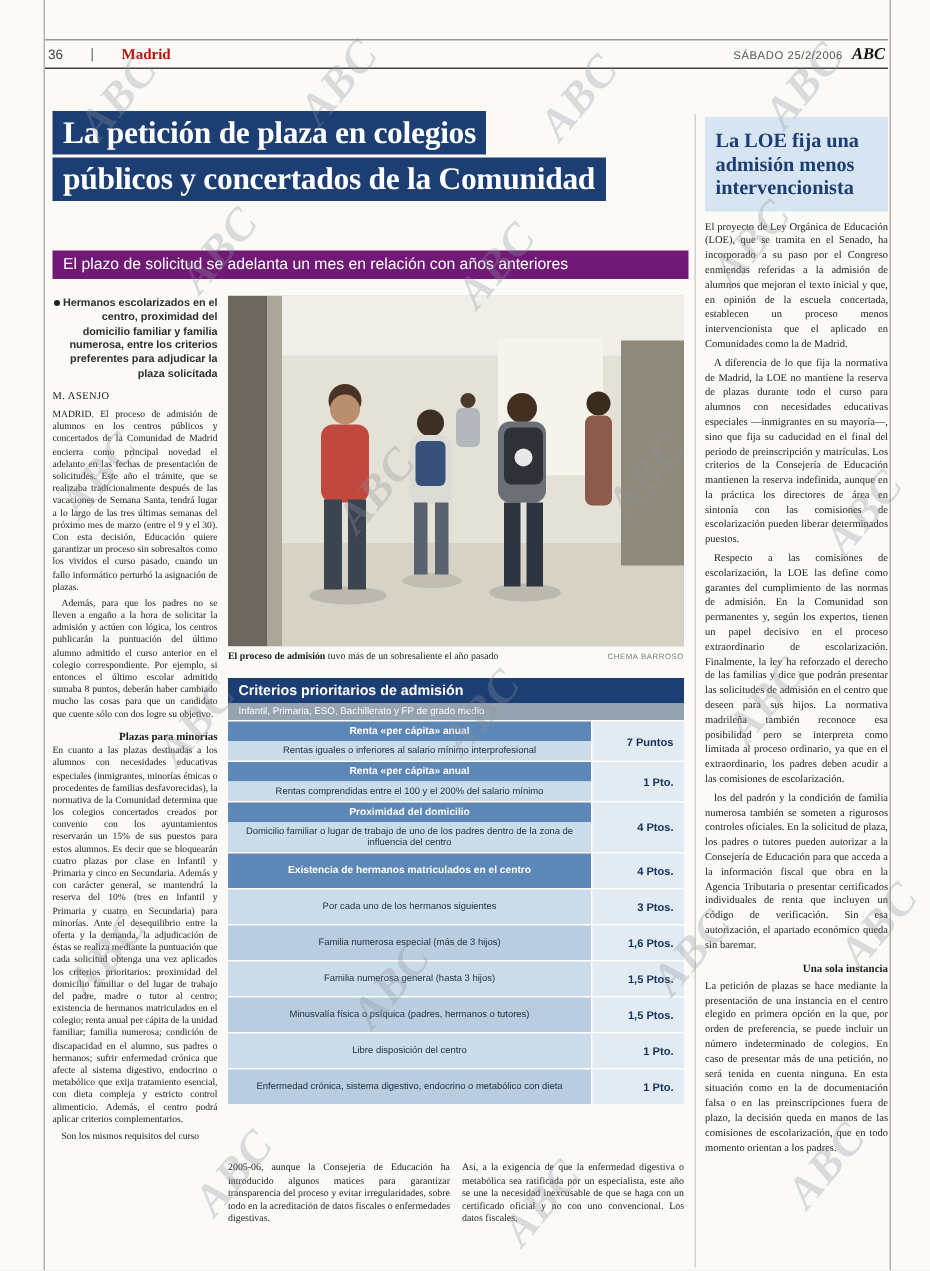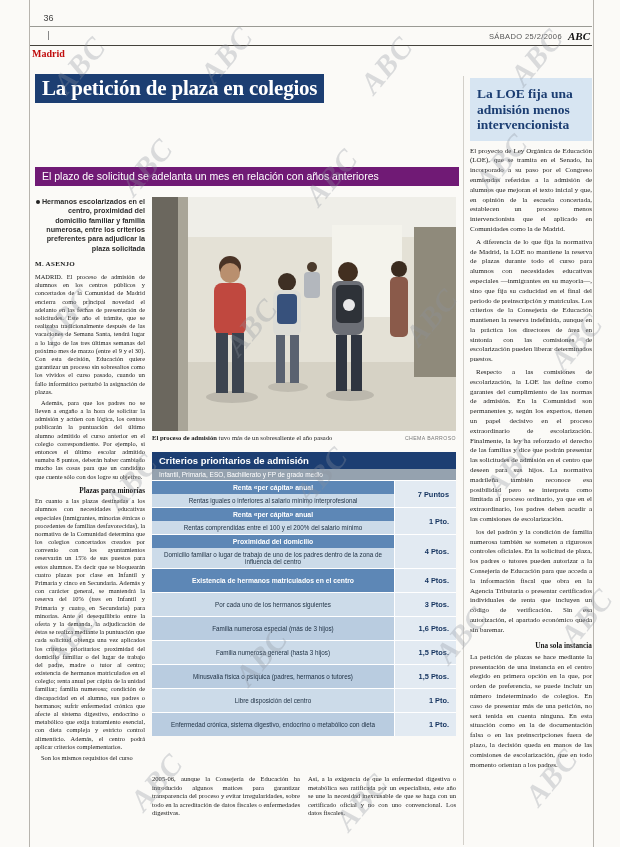--- a/index.html
+++ b/index.html
@@ -9,42 +9,42 @@
   .edge-l{left:29px}.edge-r{left:593px}
 
   
   .wm{position:absolute;font-family:"Liberation Serif",serif;font-style:italic;font-weight:bold;
       font-size:30px;color:#8d939d;opacity:.30;transform:rotate(-50deg);pointer-events:none;z-index:40;letter-spacing:1px;}
 
   
   .topbar{position:absolute;left:30px;right:28px;top:26px;height:14px;display:flex;
           justify-content:space-between;align-items:center;font-family:"Liberation Sans",sans-serif;
           border-top:1px solid #9a9a94;border-bottom:1px solid #44423c;padding:2px 2px;}
-  .tb-left{display:flex;align-items:center;gap:8px;flex-direction:column;}
+  .tb-left{display:flex;align-items:center;gap:19px;}
   .pg-num{font-size:9px;color:#444;}
   .tb-sep{width:1px;height:9px;background:#888;display:inline-block;}
   .section{font-size:10px;font-weight:bold;color:#c00d0d;font-family:"Liberation Serif",serif;}
   .tb-right{display:flex;align-items:center;gap:6px;}
   .date{font-size:7.5px;color:#555;letter-spacing:.4px;}
   .brand{font-size:11px;font-weight:bold;font-style:italic;font-family:"Liberation Serif",serif;color:#111;}
 
   
   .headline{position:absolute;left:35px;top:74px;width:424px;}
   .hl{display:inline-block;background:#1c3e72;color:#fff;font-weight:bold;font-size:21px;
       line-height:26px;padding:1px 7px 2px;margin-bottom:2px;letter-spacing:-.2px;}
   .subbar{position:absolute;left:35px;top:167px;width:417px;height:19px;background:#701a75;
           color:#fff;font-family:"Liberation Sans",sans-serif;font-size:10.5px;line-height:19px;padding-left:7px;}
 
   
   .col-left{position:absolute;left:35px;top:197px;width:110px;height:648px;overflow:hidden;
             font-size:6.4px;line-height:1.28;text-align:justify;}
   .standfirst{margin:0 0 7px;font-family:"Liberation Sans",sans-serif;font-weight:bold;
               font-size:7.2px;line-height:1.3;color:#2e2e2e;text-align:right;}
   .bullet{display:inline-block;width:4px;height:4px;background:#222;border-radius:50%;margin-right:2px;vertical-align:middle;}
-  .byline{margin:0 0 4px;font-weight:bold;font-size:7px;letter-spacing:.3px;}
+  .byline{margin:0 0 4px;font-weight:normal;font-size:7px;letter-spacing:.3px;}
   p.body{margin:0 0 3px;}
   p.body.indent{text-indent:6px;}
   .crosshead{margin:5px 0 2px;font-weight:bold;font-size:7.3px;text-align:right;}
 
   
   .photo{position:absolute;left:152px;top:197px;width:304px;height:234px;overflow:hidden;background:#ddd;}
   .caption{position:absolute;left:152px;top:434px;width:304px;display:flex;justify-content:space-between;
            align-items:baseline;font-size:6.6px;}
   .cap-lead{font-weight:bold;}
   .credit{font-family:"Liberation Sans",sans-serif;font-size:5.2px;color:#777;letter-spacing:.4px;}
@@ -113,21 +113,21 @@
       <span class="section">Madrid</span>
     </div>
     <div class="tb-right">
       <span class="date">SÁBADO 25/2/2006</span>
       <span class="brand">ABC</span>
     </div>
   </div>
 
   <div class="headline">
     <span class="hl">La petición de plaza en colegios</span><br>
-    <br>
+    <span class="hl">públicos y concertados de la Comunidad</span><br>
   </div>
   <div class="subbar">El plazo de solicitud se adelanta un mes en relación con años anteriores</div>
 
   <div class="col-left">
     <p class="standfirst">
       <span class="bullet"></span><span>Hermanos escolarizados en el centro, proximidad del domicilio familiar y familia numerosa, entre los criterios preferentes para adjudicar la plaza solicitada</span>
     </p>
     <p class="byline">M. ASENJO</p>
     <p class="body">MADRID. El proceso de admisión de alumnos en los centros públicos y concertados de la Comunidad de Madrid encierra como principal novedad el adelanto en las fechas de presentación de solicitudes. Este año el trámite, que se realizaba tradicionalmente después de las vacaciones de Semana Santa, tendrá lugar a lo largo de las tres últimas semanas del próximo mes de marzo (entre el 9 y el 30). Con esta decisión, Educación quiere garantizar un proceso sin sobresaltos como los vividos el curso pasado, cuando un fallo informático perturbó la asignación de plazas.</p>
     <p class="body indent">Además, para que los padres no se lleven a engaño a la hora de solicitar la admisión y actúen con lógica, los centros publicarán la puntuación del último alumno admitido el curso anterior en el colegio correspondiente. Por ejemplo, si entonces el último escolar admitido sumaba 8 puntos, deberán haber cambiado mucho las cosas para que un candidato que cuente sólo con dos logre su objetivo.</p>

